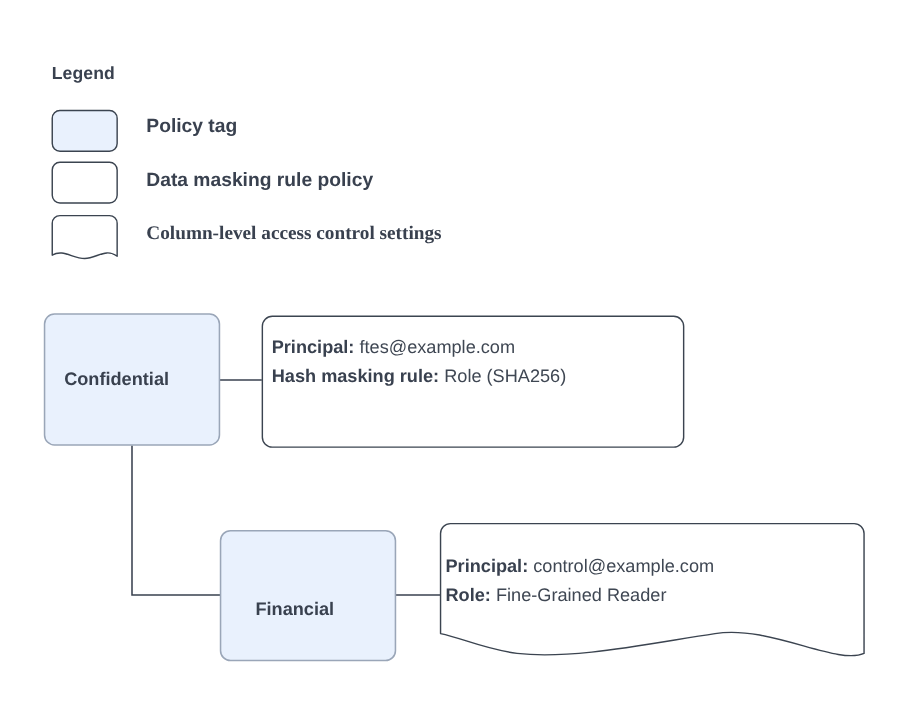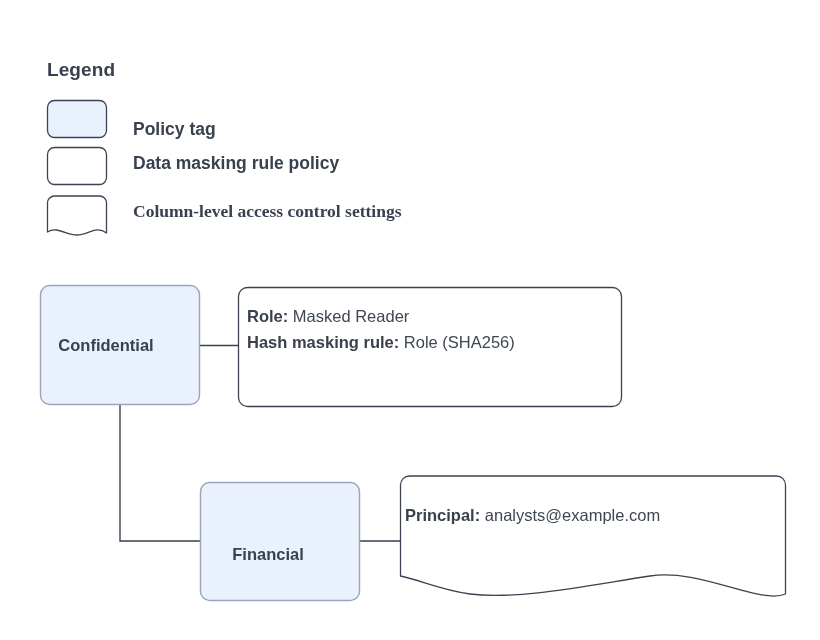--- a/index.html
+++ b/index.html
@@ -21,35 +21,35 @@
     top: 0;
     width: 820px;
     height: 640px;
   }
 
   
   .legend-title {
     position: absolute;
     left: 47px;
     top: 59px;
-    font-size: 19px;
+    font-size: 16px;
     font-weight: bold;
     color: #39414f;
     letter-spacing: 0.1px;
     white-space: nowrap;
   }
   .legend-label {
     position: absolute;
     left: 133px;
     font-size: 17.5px;
     font-weight: bold;
     color: #39414f;
     white-space: nowrap;
   }
-  .legend-label.l1 { top: 119px; }
+  .legend-label.l1 { top: 104px; }
   .legend-label.l2 { top: 153px; }
   .legend-label.l3 { top: 201px; font-family: Liberation Serif, serif; }
 
   
   .node-label {
     position: absolute;
     font-size: 16.5px;
     font-weight: bold;
     color: #39414f;
     white-space: nowrap;
@@ -127,27 +127,31 @@
 
 <div class="legend-label l1">Policy tag</div>
 <div class="legend-label l2">Data masking rule policy</div>
 <div class="legend-label l3">Column-level access control settings</div>
 
 <div class="node-label confidential">Confidential</div>
 <div class="node-label financial">Financial</div>
 
 <div class="policy-text masking">
   <span class="policy-row">
-    <b>Role:</b>
-    <span>Masked Reader</span>
+    <b>Principal:</b>
+    <span>ftes@example.com</span>
   </span>
   <span class="policy-row">
     <b>Hash masking rule:</b>
     <span>Role (SHA256)</span>
   </span>
 </div>
 
 <div class="policy-text access">
   <span class="policy-row">
     <b>Principal:</b>
-    <span>analysts@example.com</span>
+    <span>control@example.com</span>
+  </span>
+  <span class="policy-row">
+    <b>Role:</b>
+    <span>Fine-Grained Reader</span>
   </span>
 </div>
 
 </body></html>

